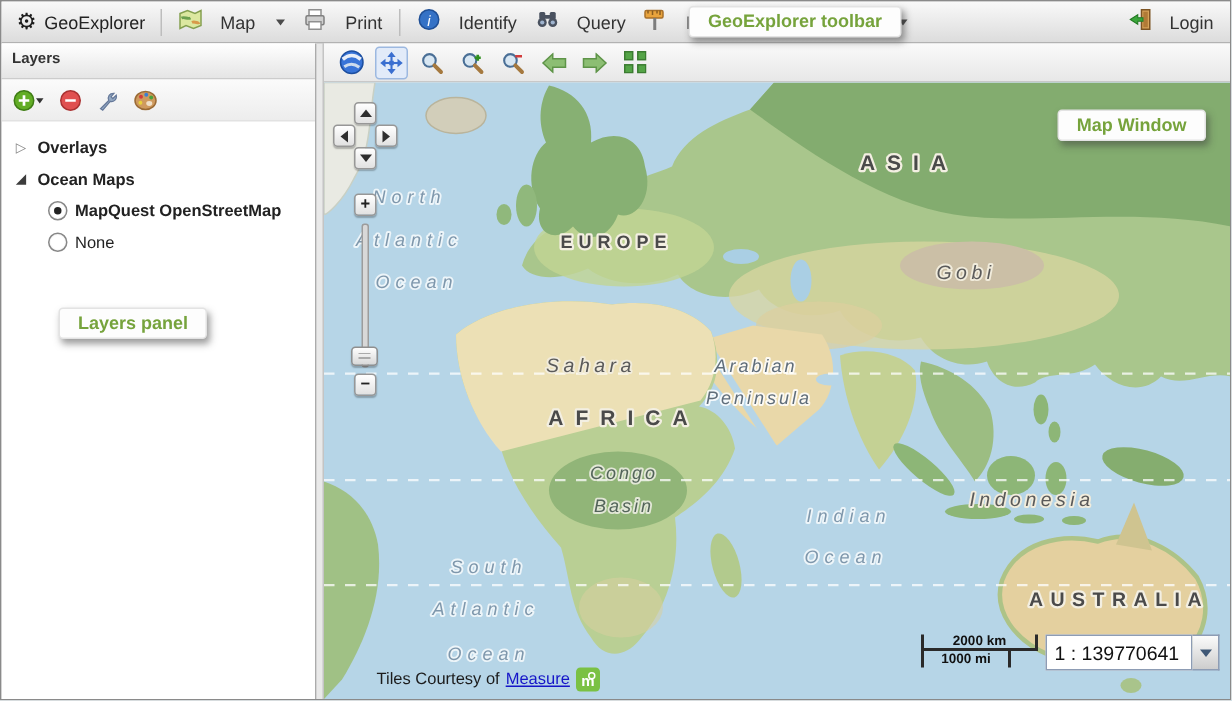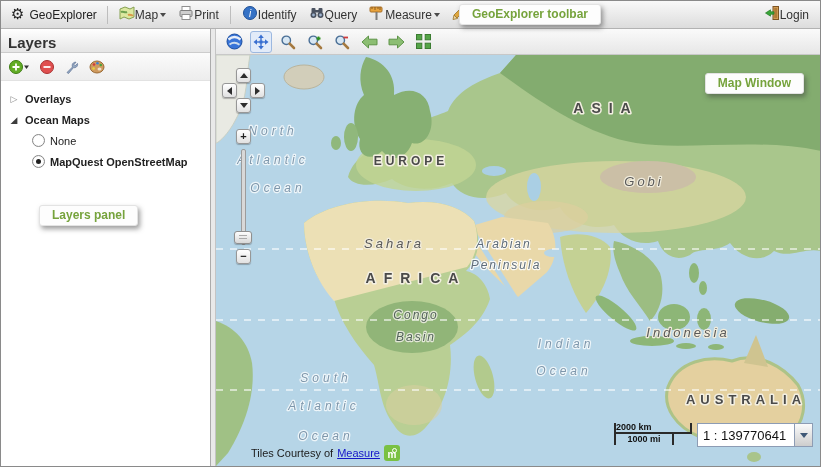--- a/index.html
+++ b/index.html
@@ -4,41 +4,41 @@
 <style>
   * { box-sizing: border-box; margin: 0; padding: 0; }
   html,body { background:#fff; }
   body { font-family:"Liberation Sans", sans-serif; }
 
   .app { width:821px; height:467px; border:1px solid #8a8a8a; background:#fff; overflow:hidden; display:flex; flex-direction:column; }
 
   
   .topbar { height:28px; flex:0 0 28px; display:flex; align-items:center; padding:0 6px; gap:2px;
             background:linear-gradient(#f9f9f9,#dcdcdc); border-bottom:1px solid #b2b2b2; position:relative; }
-  .tbtn { display:flex; align-items:center; gap:0; padding:2px 5px; font-size:12px; color:#333; cursor:default; white-space:nowrap; }
+  .tbtn { display:flex; align-items:center; gap:12px; padding:2px 5px; font-size:12px; color:#333; cursor:default; white-space:nowrap; }
   .brand { display:flex; align-items:center; gap:5px; font-size:12px; color:#222; padding:0 4px; }
   .gear { font-family:"DejaVu Sans", sans-serif; font-size:15px; color:#1d1d1d; line-height:1; }
   .sep { width:1px; height:18px; background:#bdbdbd; margin:0 4px; flex:0 0 1px; }
   .dd { width:0; height:0; border-left:3px solid transparent; border-right:3px solid transparent; border-top:4px solid #4a4a4a; margin-left:2px; }
   .login-btn { margin-left:auto;text-align:right; }
 
   
   .callout { position:absolute; background:#fdfdfd; border:1px solid #e3e3e3; border-radius:3px; padding:2px 12px 3px;
              color:#76a33c; font-weight:bold; font-size:12px; box-shadow:2px 3px 5px rgba(60,60,60,.5); white-space:nowrap; z-index:30; }
   .toolbar-callout { left:458px; top:3px; }
   .layers-callout  { left:38px; top:176px; }
   .map-callout     { right:16px; top:18px; }
 
   
   .main { flex:1; display:flex; min-height:0; }
 
   
   .layers-panel { width:210px; flex:0 0 210px; background:#fff; border-right:1px solid #ababab; position:relative; display:flex; flex-direction:column; }
   .panel-header { height:24px; flex:0 0 24px; background:linear-gradient(#ffffff,#e5e5e5); border-bottom:1px solid #cccccc;
-                  font-size:15px; font-weight:bold; color:#333; padding:5px 7px; }
+                  font-size:10px; font-weight:bold; color:#333; padding:5px 7px; }
   .panel-tools { height:28px; flex:0 0 28px; display:flex; align-items:center; gap:9px; padding:0 7px;
                  background:linear-gradient(#fbfbfb,#ededed); border-bottom:1px solid #e2e2e2; }
   .ptool { display:flex; align-items:center; }
   .tree { padding:7px 0; font-size:11px; color:#222; }
   .tree-row { display:flex; align-items:center; height:21px; gap:5px; padding-left:7px; cursor:default; }
   .tree-row.folder { font-weight:bold; }
   .tree-row.child { padding-left:31px; }
   .tree-row.selbold { font-weight:bold; }
   .caret { width:12px; text-align:center; font-family:"DejaVu Sans", sans-serif; font-size:9px; color:#3c3c3c; }
   .caret.closed { color:#8a8a8a; }
@@ -74,21 +74,21 @@
 
   
   .attribution { position:absolute; left:7px; bottom:5px; display:flex; align-items:center; gap:4px; font-size:11px; color:#1c1c1c; z-index:20;margin-left:28px; }
   .mq-link { color:#1515c8; text-decoration:underline; cursor:pointer; }
   .mq-logo { width:16px; height:16px; background:#7ac143; border-radius:3px; color:#fff; font-weight:bold; font-size:10px;
              display:flex; align-items:flex-end; justify-content:center; line-height:12px; position:relative; }
   .mq-logo::after { content:""; position:absolute; right:3px; top:3px; width:3px; height:3px; border-radius:50%; border:1px solid #fff; }
 
   
   .scalebar { position:absolute; right:128px; bottom:21px; z-index:20; color:#111; }
-  .scale-km { width:78px; height:11px; border:2px solid #2a2a2a; border-top:none; font-size:9px; font-weight:bold; text-align:left; line-height:9px; }
+  .scale-km { width:78px; height:11px; border:2px solid #2a2a2a; border-top:none; font-size:9px; font-weight:bold; text-align:center; line-height:9px; }
   .scale-mi { width:60px; height:11px; border-left:2px solid #2a2a2a; border-right:2px solid #2a2a2a; font-size:9px; font-weight:bold; text-align:center; line-height:11px; }
 
   
   .scale-combo { position:absolute; right:7px; bottom:19px; display:flex; z-index:20;margin-top:15px; }
   .combo-field { width:98px; height:24px; background:#fff; border:1px solid #8d9cb4; font-size:13px; color:#111; padding:4px 5px 0; white-space:nowrap; }
   .combo-btn { width:18px; height:24px; background:linear-gradient(#fbfbfb,#cdcdcd); border:1px solid #8d9cb4; border-left:none;
                display:flex; align-items:center; justify-content:center; }
   .combo-btn .tri.down { border-top-color:#3f5876; }
 
   
@@ -225,27 +225,27 @@
 
       <div class="tree">
         <div class="tree-row folder">
           <span class="caret closed">▷</span>
           <span>Overlays</span>
         </div>
         <div class="tree-row folder">
           <span class="caret">◢</span>
           <span>Ocean Maps</span>
         </div>
+        <div class="tree-row child selbold">
+          <span class="radio checked"></span>
+          <span>MapQuest OpenStreetMap</span>
+        </div>
         <div class="tree-row child">
           <span class="radio"></span>
           <span>None</span>
-        </div>
-        <div class="tree-row child selbold">
-          <span class="radio checked"></span>
-          <span>MapQuest OpenStreetMap</span>
         </div>
       </div>
 
       <div class="callout layers-callout">Layers panel</div>
     </div>
 
     <div class="splitter"></div>
 
     <div class="map-pane">
 

